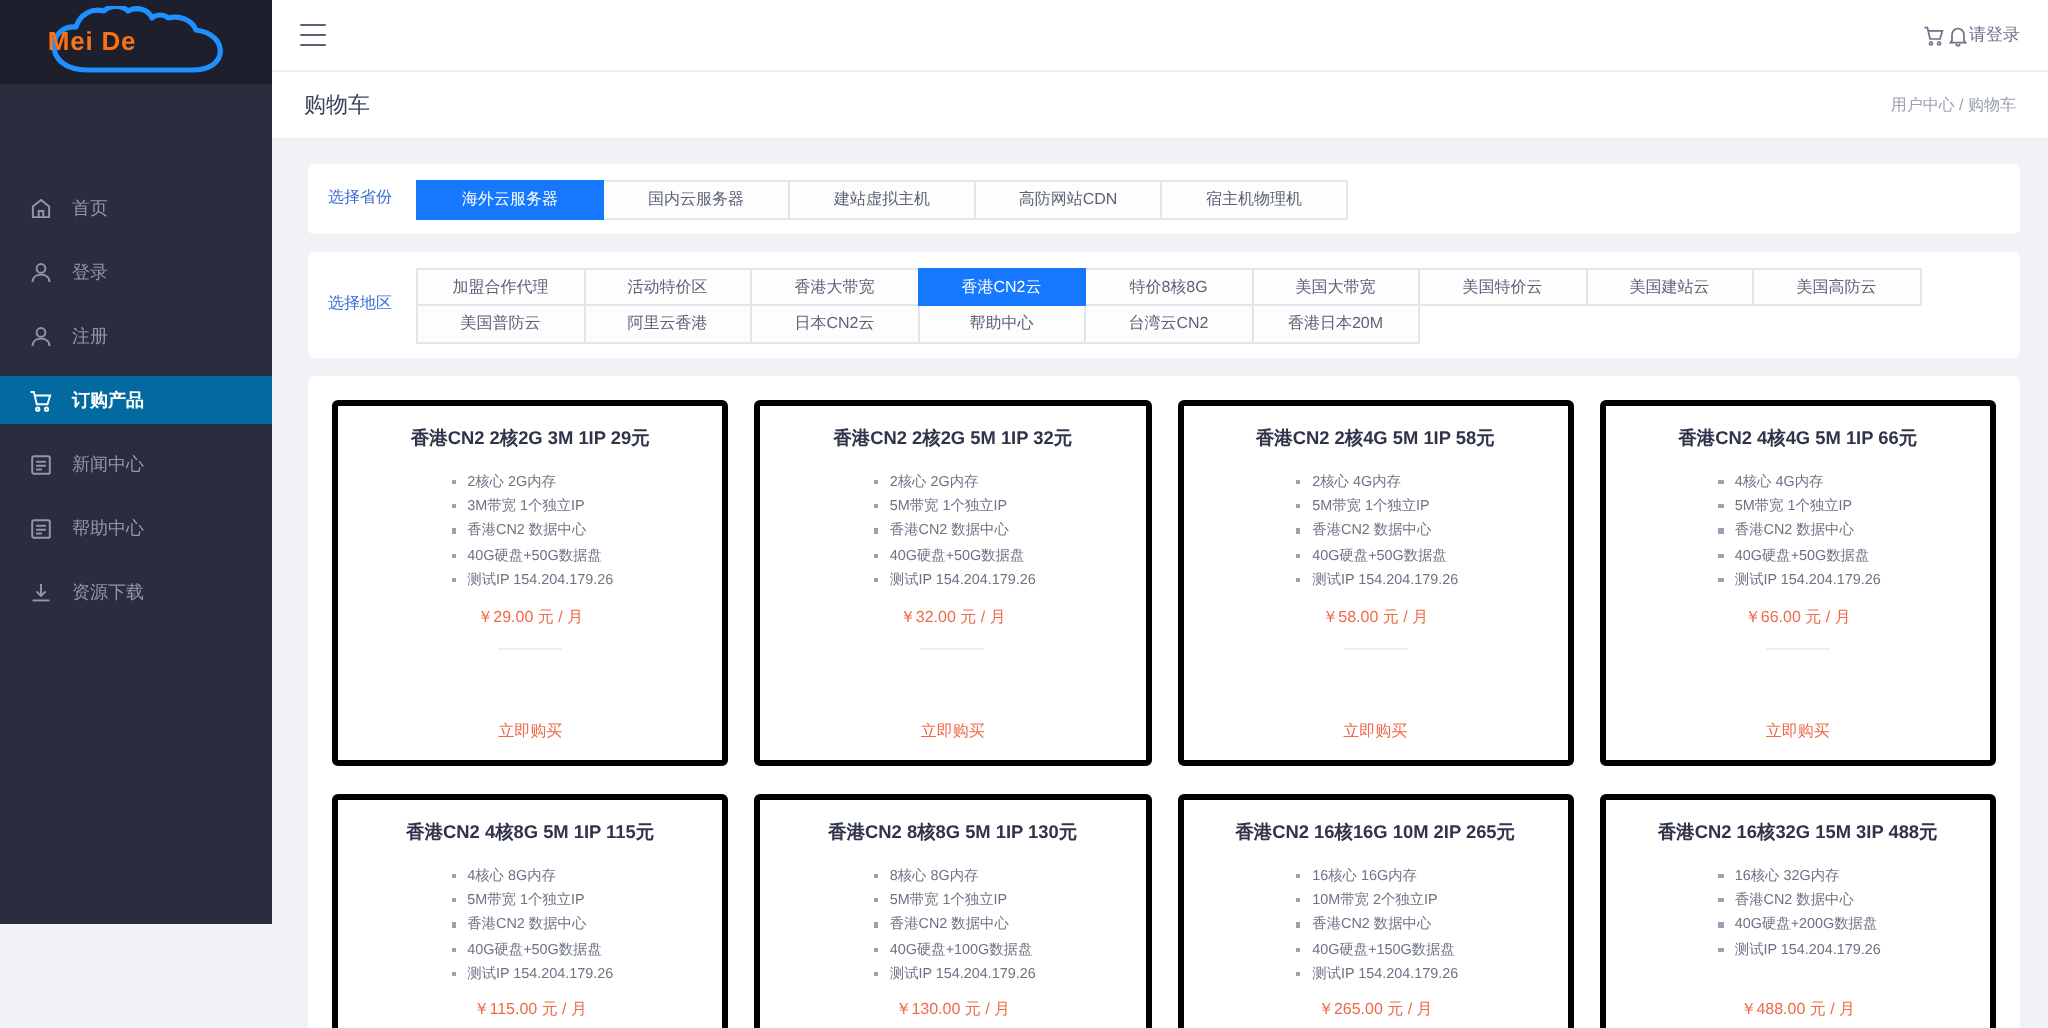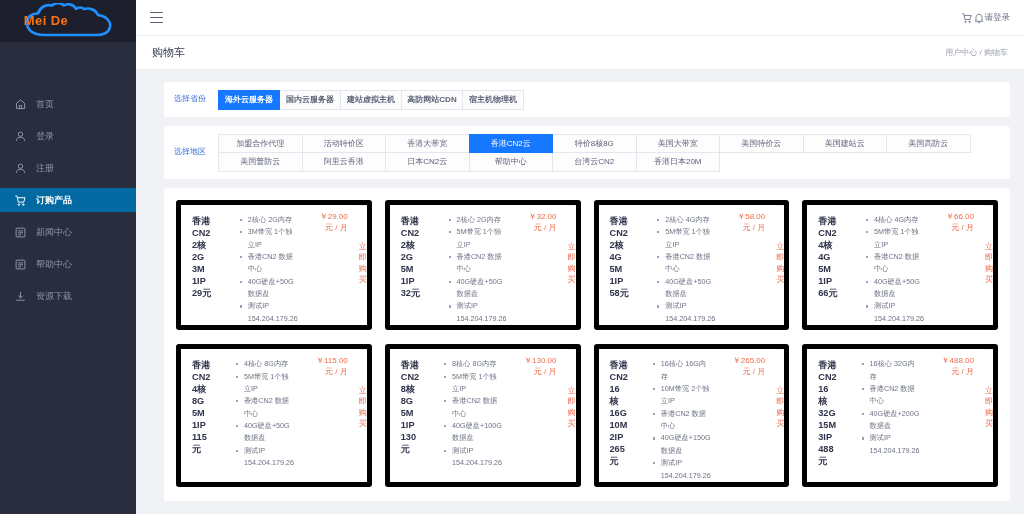--- a/index.html
+++ b/index.html
@@ -9,21 +9,21 @@
     background: #f0f2f5;
     overflow: hidden;
   }
   .app { display: flex; width: 1024px; height: 514px; }
 
   
   .sidebar {
     width: 136px; flex: 0 0 136px;
     background: #2a2d3e;
     display: flex; flex-direction: column;
-    height: 514px;
+    height: 462px;
   }
   .logo-wrap {
     height: 42px; background: #1d1f2c;
     display: flex; align-items: center; justify-content: center;
     position: relative;
   }
   .cloud-logo { position: relative; width: 92px; height: 36px; }
   .cloud-logo svg { position: absolute; top: 0; left: 0; }
   .cloud-text {
     position: absolute; top: 0; left: 0; width: 92px; height: 36px;
@@ -63,21 +63,21 @@
   .pagehead {
     height: 34px; background: #ffffff;
     display: flex; align-items: center; padding: 0 16px;
     border-bottom: 1px solid #eceef2;
     flex: 0 0 34px;
     gap: 40px;
   }
   .pagetitle { font-size: 11px; color: #3c4257; }
   .crumb { margin-left: auto; font-size: 8px; color: #9aa0b1; }
 
-  .content { flex: 1; overflow: hidden; padding: 12px 14px 0 28px; }
+  .content { flex: 1; overflow: hidden; padding: 12px 14px 0 18px; }
 
   
   .filter-panel {
     background: #ffffff; border-radius: 3px;
     margin-bottom: 9px; padding: 8px 10px;
   }
   .filter-row { display: flex; align-items: flex-start; }
   .filter-label {
     font-size: 8px; color: #3b6fd4;
     width: 44px; flex: 0 0 44px;
@@ -89,43 +89,44 @@
     font-size: 8px; color: #5d6377;
     border: 1px solid #e3e6ee;
     background: #fdfdfe;
     padding: 4px 0;
     text-align: center;
     cursor: pointer;
     margin-right: -1px; margin-bottom: -1px;
     white-space: nowrap;
     line-height: 1.2;
   }
-  .tabs.row1 .tab { width: 62px; font-weight: bold; }
+  .tabs.row1 .tab { width: 94px; }
   .tabs.row2 .tab { width: 84.5px; }
   .tab.active {
     background: #1677ff; color: #ffffff; border-color: #1677ff;
     position: relative; z-index: 2;
   }
 
   
   .cards-wrap {
     background: #ffffff; border-radius: 3px;
     padding: 12px 12px 14px 12px;
   }
   .cards-grid {
     display: grid;
     grid-template-columns: repeat(4, 1fr);
     gap: 14px 13px;
   }
   .card {
-    border: 5px solid #000000;
+    border: 3px solid #000000;
     border-radius: 3px;
     background: #ffffff;
-    display: flex; flex-direction: row;
+    display: flex; flex-direction: column;
     overflow: hidden;
+    align-items: center;
   }
   .card-title {
     font-size: 9.2px; color: #30344a; font-weight: bold;
     padding: 11px 11px 0 11px;
     line-height: 1.3;
   }
   .card-body { padding: 9px 11px 0 11px; flex: 1; }
   .feat { list-style: none; }
   .feat li {
     font-size: 7.2px; color: #6d7384;

